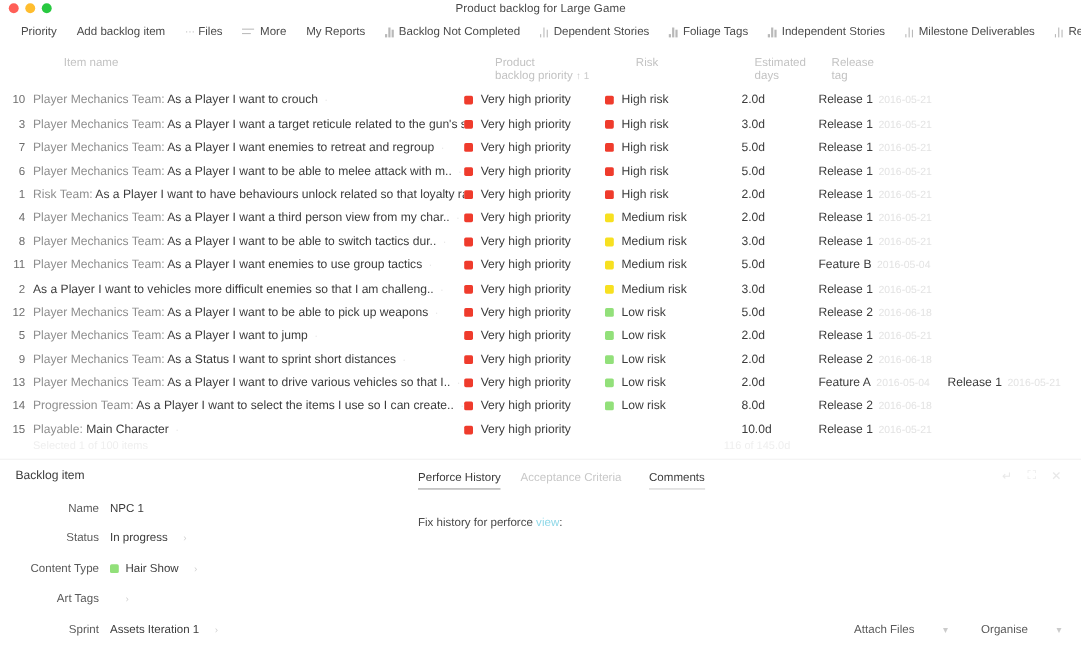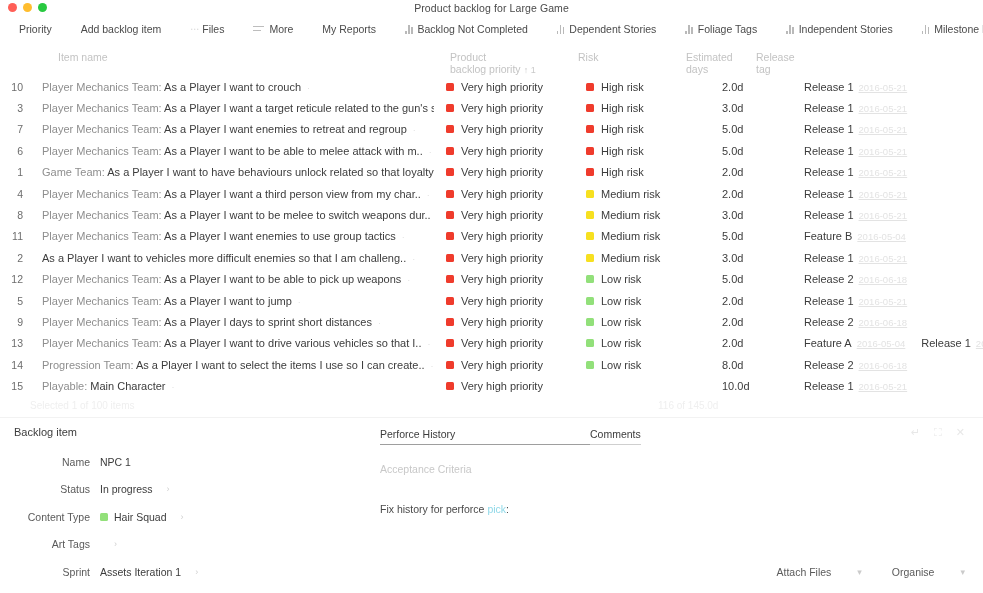--- a/index.html
+++ b/index.html
@@ -38,21 +38,21 @@
     color: #4a4a4a;
     letter-spacing: 0.1px;
   }
 
   
   .toolbar {
     height: 26px;
     display: flex;
     align-items: center;
     padding: 0 10px;
-    gap: 11px;
+    gap: 0px;
     white-space: nowrap;
   }
   .tb-item {
     display: flex;
     align-items: center;
     gap: 5px;
     font-size: 10.5px;
     color: #4b4b4b;
     padding: 2px 9px;
     cursor: default;
@@ -110,40 +110,39 @@
 
   .c-idx   { width: 30px; text-align: right; padding-right: 7px; box-sizing: border-box; flex: none; }
   .c-name  { width: 392px; flex: none; box-sizing: border-box; }
   .c-prio  { width: 128px; flex: none; box-sizing: border-box; }
   .c-risk  { width: 108px; flex: none; box-sizing: border-box; }
   .c-days  { width: 70px;  flex: none; box-sizing: border-box; }
   .c-tag   { width: 240px; flex: none; box-sizing: border-box; }
 
   .row {
     display: flex;
-    align-items: center;
+    align-items: flex-end;
     height: 21.4px;
     font-size: 11px;
-    gap: 12px;
   }
   .row .c-idx { color: #6d6d6d; font-size: 10.5px; }
   .row-name { color: #3c3c3c; white-space: nowrap; overflow: hidden; }
   .row-name .team { color: #8e8e8e; }
   .cell-flag { display: flex; align-items: center; gap: 7px; }
   .flag {
     width: 8px; height: 8px;
     border-radius: 1.5px;
     flex: none;
     display: inline-block;
   }
   .cell-text { color: #3c3c3c; }
   .days { color: #3c3c3c; margin-left: 16px; }
   .tagcell { display: flex; align-items: baseline; gap: 5px; white-space: nowrap; }
   .tagname { color: #3c3c3c; }
-  .tagdate { color: #e3e3e3; font-size: 9.5px; text-decoration: underline; }
+  .tagdate { color: #e3e3e3; font-size: 9.5px; }
   .tag-sep { width: 6px; }
 
   .ghost-mark {
     color: #e0e0e0;
     font-size: 9px;
     margin-left: 6px;
   }
 
   .table-footer {
     display: flex;
@@ -193,21 +192,21 @@
     color: #3c3c3c;
     min-width: 118px;
   }
   .field-caret { color: #cfcfcf; font-size: 9px; margin-left: 8px; }
 
   .detail-mid {
     width: 210px;
     flex: none;
     padding-top: 10px;
   }
-  .tabs { display: flex; gap: 18px; flex-direction: column; }
+  .tabs { display: flex; gap: 18px; }
   .tab {
     font-size: 10.5px;
     padding-bottom: 4px;
     color: #c8c8c8;
   }
   .tab.active {
     color: #3c3c3c;
     border-bottom: 1.5px solid #9e9e9e;
   }
   .mid-body {
@@ -416,21 +415,21 @@
           <span class="cell-text">High risk</span>
         </div>
         <div class="c-days days">5.0d</div>
         <div class="c-tag tagcell">
           <span class="tagname">Release 1</span>
           <span class="tagdate">2016-05-21</span>
         </div>
       </div>
       <div class="row">
         <div class="c-idx">1</div>
-        <div class="c-name row-name"><span class="team">Game Team:</span> <span>As a Player I want to have behaviours unlock related so that loyalty rat..</span></div>
+        <div class="c-name row-name"><span class="team">Risk Team:</span> <span>As a Player I want to have behaviours unlock related so that loyalty rat..</span></div>
         <div class="c-prio cell-flag">
           <span class="flag" style="background:#ef3b2c"></span>
           <span class="cell-text">Very high priority</span>
         </div>
         <div class="c-risk cell-flag">
           <span class="flag" style="background:#ef3b2c"></span>
           <span class="cell-text">High risk</span>
         </div>
         <div class="c-days days">2.0d</div>
         <div class="c-tag tagcell">
@@ -450,21 +449,21 @@
           <span class="cell-text">Medium risk</span>
         </div>
         <div class="c-days days">2.0d</div>
         <div class="c-tag tagcell">
           <span class="tagname">Release 1</span>
           <span class="tagdate">2016-05-21</span>
         </div>
       </div>
       <div class="row">
         <div class="c-idx">8</div>
-        <div class="c-name row-name"><span class="team">Player Mechanics Team:</span> <span>As a Player I want to be melee to switch weapons dur..</span><span class="ghost-mark">·</span></div>
+        <div class="c-name row-name"><span class="team">Player Mechanics Team:</span> <span>As a Player I want to be able to switch tactics dur..</span><span class="ghost-mark">·</span></div>
         <div class="c-prio cell-flag">
           <span class="flag" style="background:#ef3b2c"></span>
           <span class="cell-text">Very high priority</span>
         </div>
         <div class="c-risk cell-flag">
           <span class="flag" style="background:#f7e020"></span>
           <span class="cell-text">Medium risk</span>
         </div>
         <div class="c-days days">3.0d</div>
         <div class="c-tag tagcell">
@@ -535,21 +534,21 @@
           <span class="cell-text">Low risk</span>
         </div>
         <div class="c-days days">2.0d</div>
         <div class="c-tag tagcell">
           <span class="tagname">Release 1</span>
           <span class="tagdate">2016-05-21</span>
         </div>
       </div>
       <div class="row">
         <div class="c-idx">9</div>
-        <div class="c-name row-name"><span class="team">Player Mechanics Team:</span> <span>As a Player I days to sprint short distances</span><span class="ghost-mark">·</span></div>
+        <div class="c-name row-name"><span class="team">Player Mechanics Team:</span> <span>As a Status I want to sprint short distances</span><span class="ghost-mark">·</span></div>
         <div class="c-prio cell-flag">
           <span class="flag" style="background:#ef3b2c"></span>
           <span class="cell-text">Very high priority</span>
         </div>
         <div class="c-risk cell-flag">
           <span class="flag" style="background:#92e07a"></span>
           <span class="cell-text">Low risk</span>
         </div>
         <div class="c-days days">2.0d</div>
         <div class="c-tag tagcell">
@@ -632,21 +631,21 @@
           <div class="field-label">Status</div>
           <div class="field-value">
             <span>In progress</span>
             <span class="field-caret">›</span>
           </div>
         </div>
         <div class="field">
           <div class="field-label">Content Type</div>
           <div class="field-value">
             <span class="flag" style="background:#92e07a"></span>
-            <span>Hair Squad</span>
+            <span>Hair Show</span>
             <span class="field-caret">›</span>
           </div>
         </div>
         <div class="field">
           <div class="field-label">Art Tags</div>
           <div class="field-value">
             <span></span>
             <span class="field-caret">›</span>
           </div>
         </div>
@@ -660,21 +659,21 @@
       </div>
   </div>
 
   <div class="detail-mid">
     <div class="tabs">
       <div class="tab active">Perforce History</div>
       <div class="tab">Acceptance Criteria</div>
     </div>
     <div class="mid-body">
       <span>Fix history for perforce</span>
-      <span class="link">pick</span>:
+      <span class="link">view</span>:
     </div>
   </div>
 
   <div class="detail-right">
     <div class="comments-head">Comments</div>
     <div class="win-icons">
       <span>↵</span>
       <span>⛶</span>
       <span>✕</span>
     </div>

